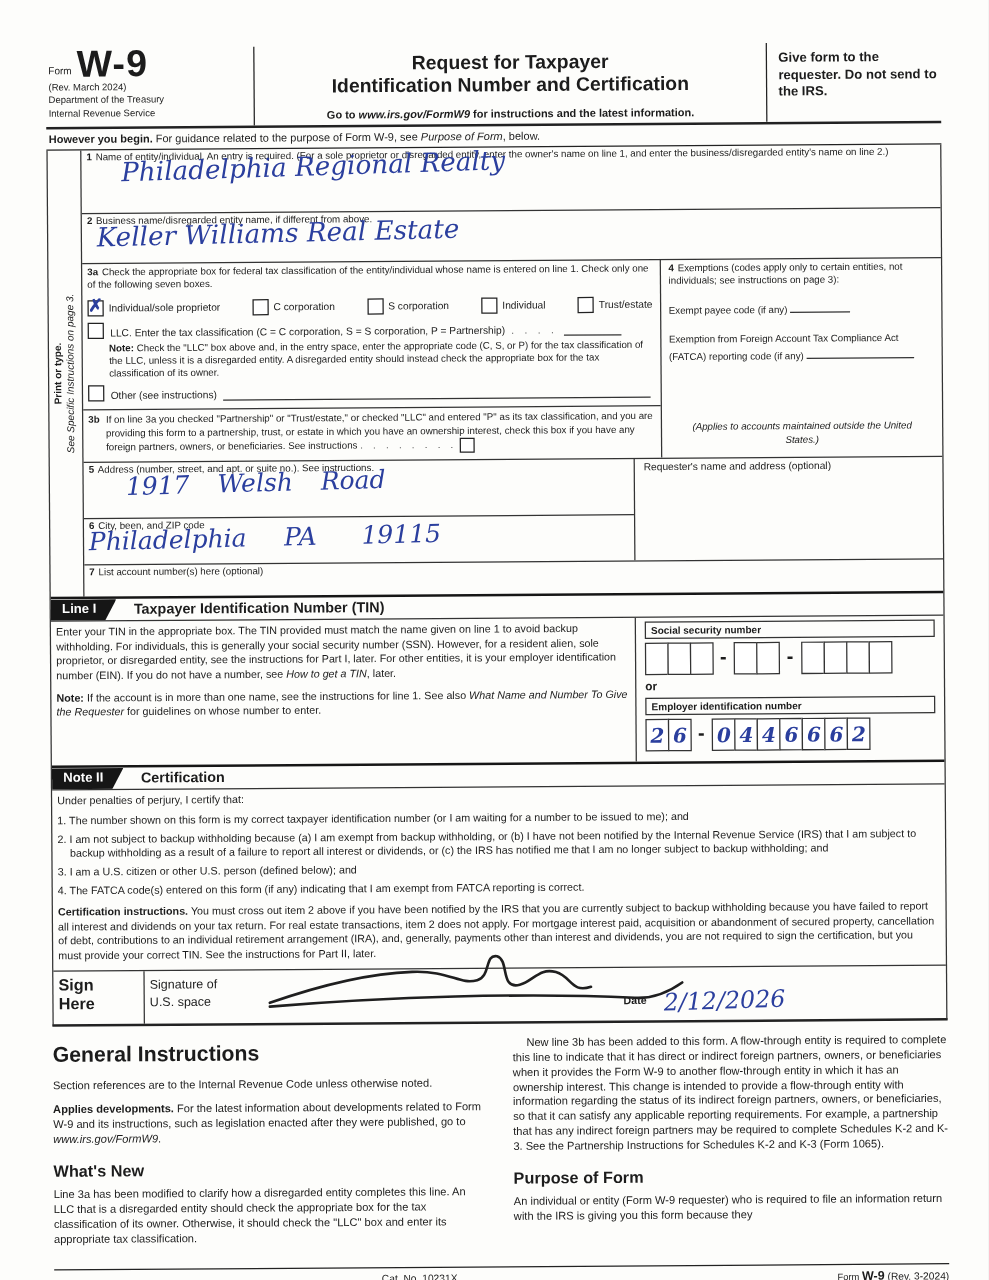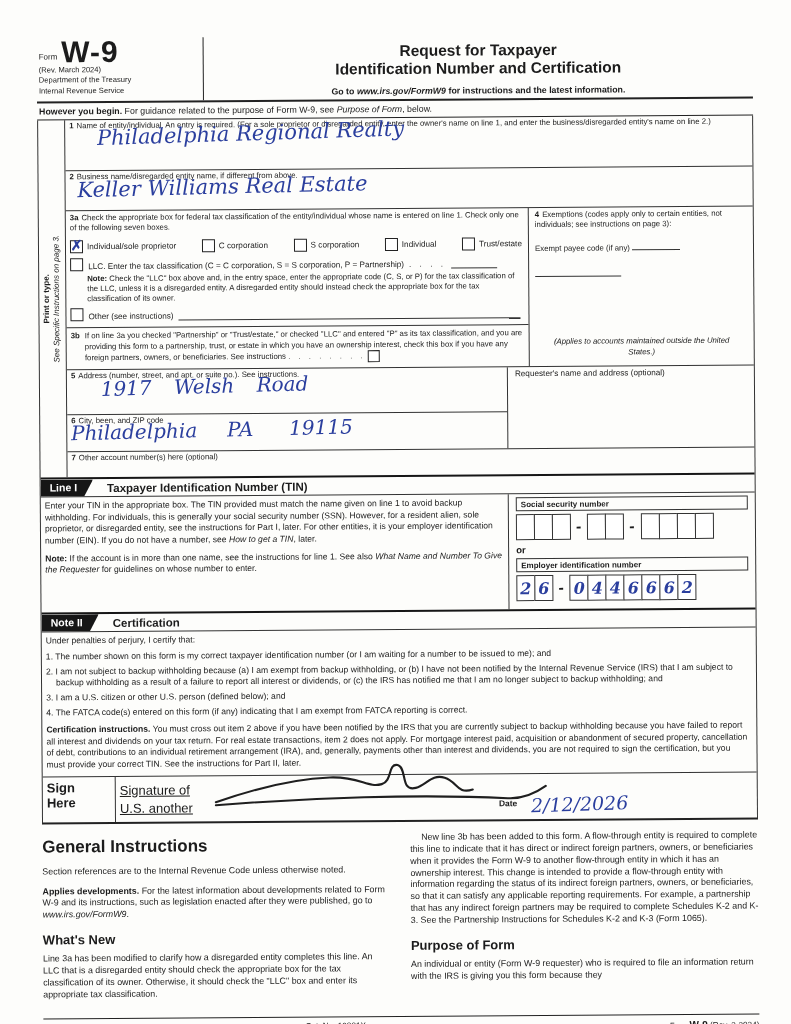--- a/index.html
+++ b/index.html
@@ -104,21 +104,21 @@
 
   .p2-body{padding:3px 6px 6px 4px;font-size:8.6px;line-height:1.33;}
   .p2-body .intro{margin-bottom:4px;}
   .item{margin-bottom:3.5px;padding-left:10px;text-indent:-10px;}
   .certp{margin-top:6px;}
 
   
   .sign-row{display:flex;border-top:1px solid #333;min-height:42px;position:relative;}
   .sign-here{width:64px;border-right:1px solid #333;font-size:13px;font-weight:bold;
              line-height:1.15;padding:4px 4px;}
-  .sig-label{width:76px;font-size:13px;line-height:1.35;padding:5px 4px;text-decoration:underline;}
+  .sig-label{width:76px;font-size:10px;line-height:1.35;padding:5px 4px;}
   .sig-area{flex:1;position:relative;}
   .sig-svg{position:absolute;left:10px;top:-24px;overflow:visible;}
   .date-block{width:248px;display:flex;align-items:flex-end;gap:14px;padding:2px 10px 4px 0;}
   .date-label{font-size:8.5px;font-weight:bold;padding-bottom:7px;}
   .date-value{font-size:19px;transform:rotate(-1.5deg);}
 
   
   .instr{display:flex;gap:20px;padding-top:10px;}
   .icol{flex:1;min-width:0;font-size:8.9px;line-height:1.33;}
   .icol p{margin:0 0 8px;}
@@ -153,20 +153,21 @@
     </div>
     <div class="hdr-center">
       <div class="title">
         <div>Request for Taxpayer</div>
         <div>Identification Number and Certification</div>
       </div>
       <div class="goto">
         <span>Go to </span><span class="it">www.irs.gov/FormW9</span><span> for instructions and the latest information.</span>
       </div>
     </div>
+    <div class="hdr-right">Give form to the requester. Do not send to the IRS.</div>
   </div>
 
   <div class="before">
     <b>However you begin.</b><span> For guidance related to the purpose of Form W-9, see </span><i>Purpose of Form</i><span>, below.</span>
   </div>
 
   <div class="w9-table">
     <div class="form-rows">
       <div class="v-strip">
         <div class="v-inner">
@@ -235,20 +236,21 @@
               </span>
             </div>
           </div>
           <div class="c4">
             <div class="lbl"><b class="num">4</b><span>Exemptions (codes apply only to certain entities, not individuals; see instructions on page 3):</span></div>
             <div class="payee">
               <span>Exempt payee code (if any)</span>
               <span class="blank blank-payee"></span>
             </div>
             <div class="fatca">
+              <span>Exemption from Foreign Account Tax Compliance Act (FATCA) reporting code (if any)</span>
               <span class="blank blank-fatca"></span>
             </div>
             <div class="applies">(Applies to accounts maintained outside the United States.)</div>
           </div>
         </div>
 
         <div class="row56">
           <div class="c56">
             <div class="line5">
               <div class="lbl"><b class="num">5</b><span>Address (number, street, and apt. or suite no.). See instructions.</span></div>
@@ -260,21 +262,21 @@
                 <span>Philadelphia</span><span class="st">PA</span><span class="zp">19115</span>
               </div>
             </div>
           </div>
           <div class="creq">
             <span>Requester's name and address (optional)</span>
           </div>
         </div>
 
         <div class="row row7">
-          <div class="lbl"><b class="num">7</b><span>Other account number(s) here (optional)</span></div>
+          <div class="lbl"><b class="num">7</b><span>List account number(s) here (optional)</span></div>
         </div>
       </div>
     </div>
 
     <div class="part-bar">
       <span class="badge">Line I</span>
       <span class="part-title">Taxpayer Identification Number (TIN)</span>
     </div>
     <div class="p1-body">
       <div class="p1-left">
@@ -346,21 +348,21 @@
       </div>
     </div>
 
     <div class="sign-row">
       <div class="sign-here">
         <div>Sign</div>
         <div>Here</div>
       </div>
       <div class="sig-label">
         <div>Signature of</div>
-        <div>U.S. another</div>
+        <div>U.S. space</div>
       </div>
       <div class="sig-area">
         <svg class="sig-svg" width="340" height="62" viewBox="0 0 340 62">
           <g fill="none" stroke="#1f1f1f" stroke-width="2.1" stroke-linecap="round">
             <path d="M6 50 C 44 37, 86 27, 120 26 C 150 25, 158 37, 172 33 C 183 30, 178 12, 188 14 C 198 17, 190 41, 206 37 C 217 34, 222 23, 235 27 C 248 31, 247 44, 263 39"></path>
             <path d="M6 53 C 100 46, 210 43, 298 48 C 314 49, 326 43, 336 36"></path>
           </g>
         </svg>
       </div>
       <div class="date-block">

